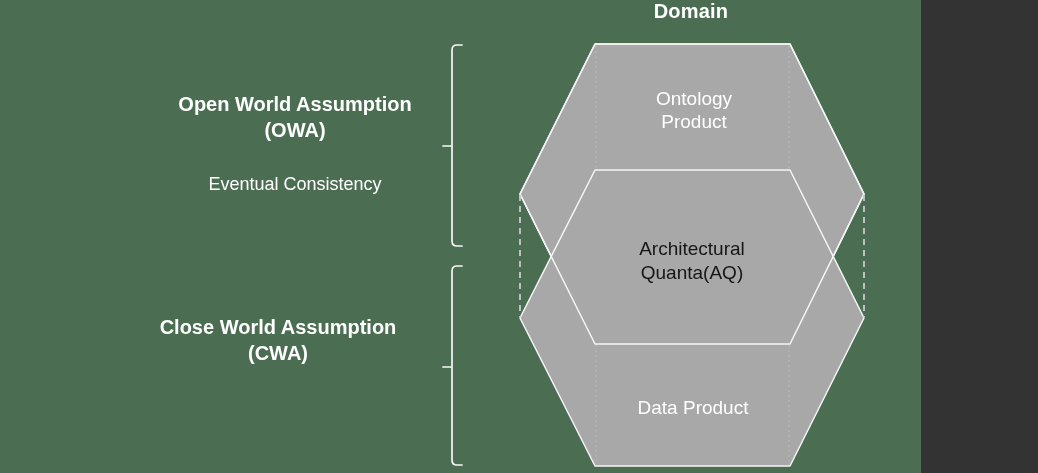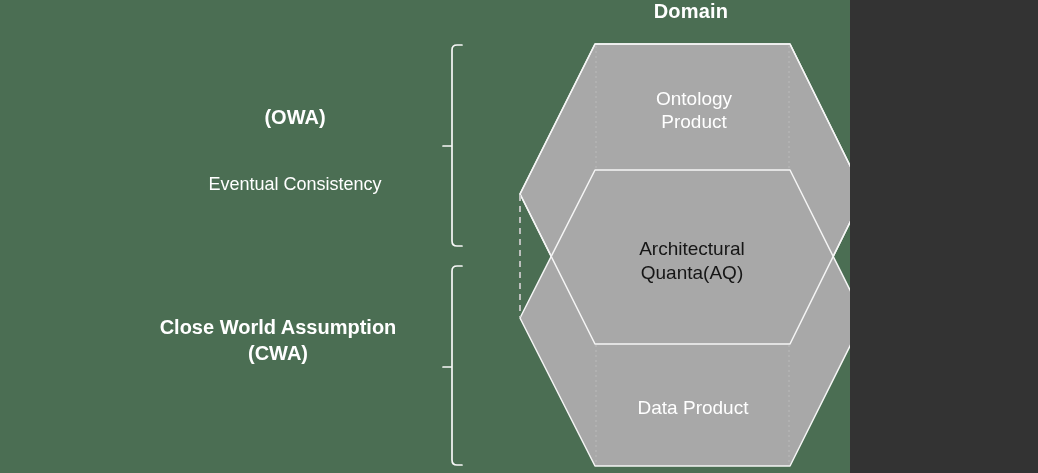--- a/index.html
+++ b/index.html
@@ -1,18 +1,18 @@
 <!DOCTYPE html>
 <html><head>
 <meta charset="utf-8">
 <style>
   html, body { margin: 0; padding: 0; background: #333; }
   .canvas {
     position: relative;
-    width: 850px;
+    width: 921px;
     height: 473px;
     background: var(--bg, #4b6e53);
     overflow: hidden;
     font-family: "Liberation Sans", sans-serif;
   }
   .layer { position: absolute; left: 0; top: 0; }
   .label {
     position: absolute;
     transform: translate(-50%, -50%);
     text-align: center;
@@ -64,20 +64,21 @@
   </div>
 
   <div class="label t-hex" style="left:694px; top:110px;">
     <div>Ontology</div>
     <div>Product</div>
   </div>
 
   <div class="label t-hex" style="left:693px; top:407px;">Data Product</div>
 
   <div class="label t-heading" style="left:295px; top:117px;">
+    <div>Open World Assumption</div>
     <div>(OWA)</div>
   </div>
   <div class="label t-sub" style="left:295px; top:184px;">Eventual Consistency</div>
 
   <div class="label t-heading" style="left:278px; top:340px;">
     <div>Close World Assumption</div>
     <div>(CWA)</div>
   </div>
 
 </div>

